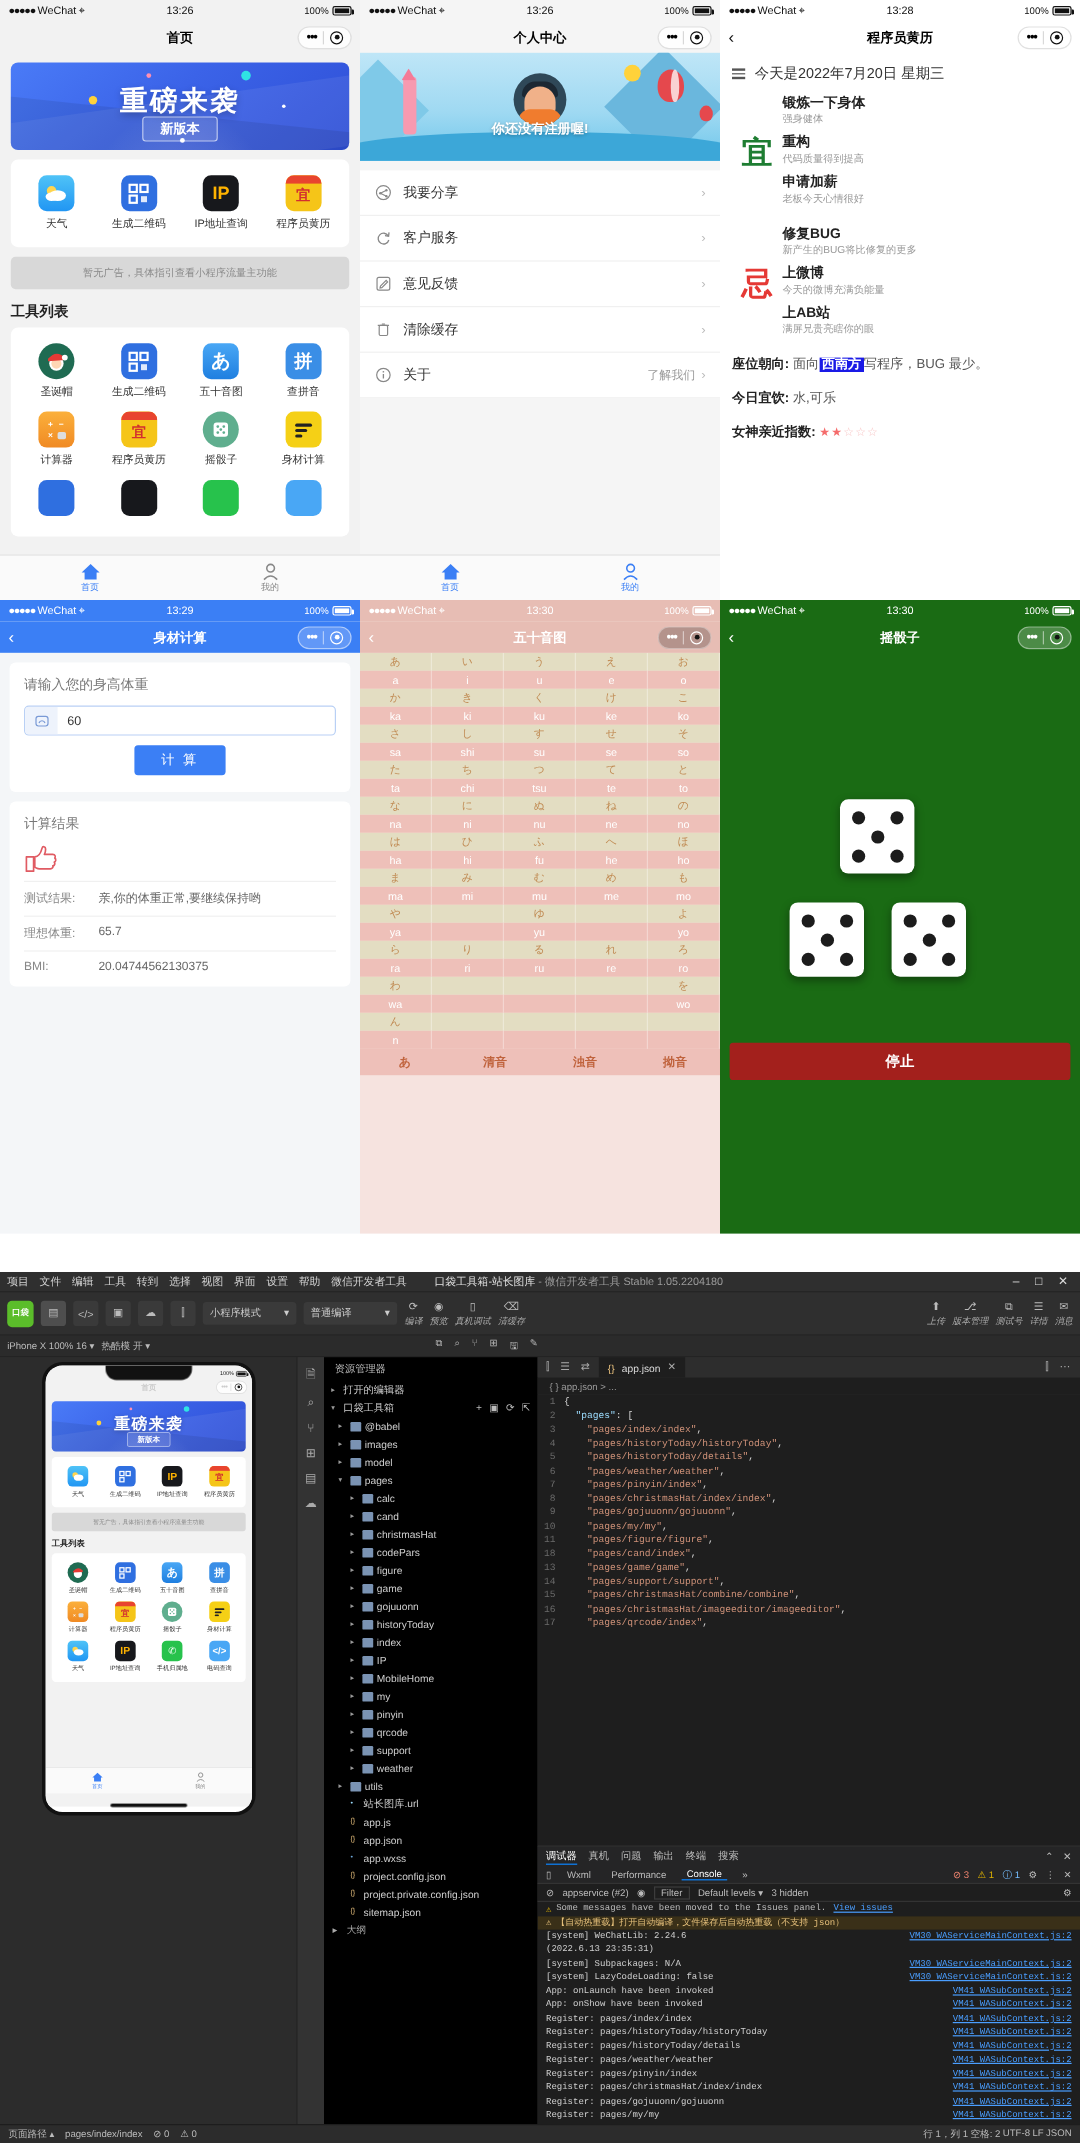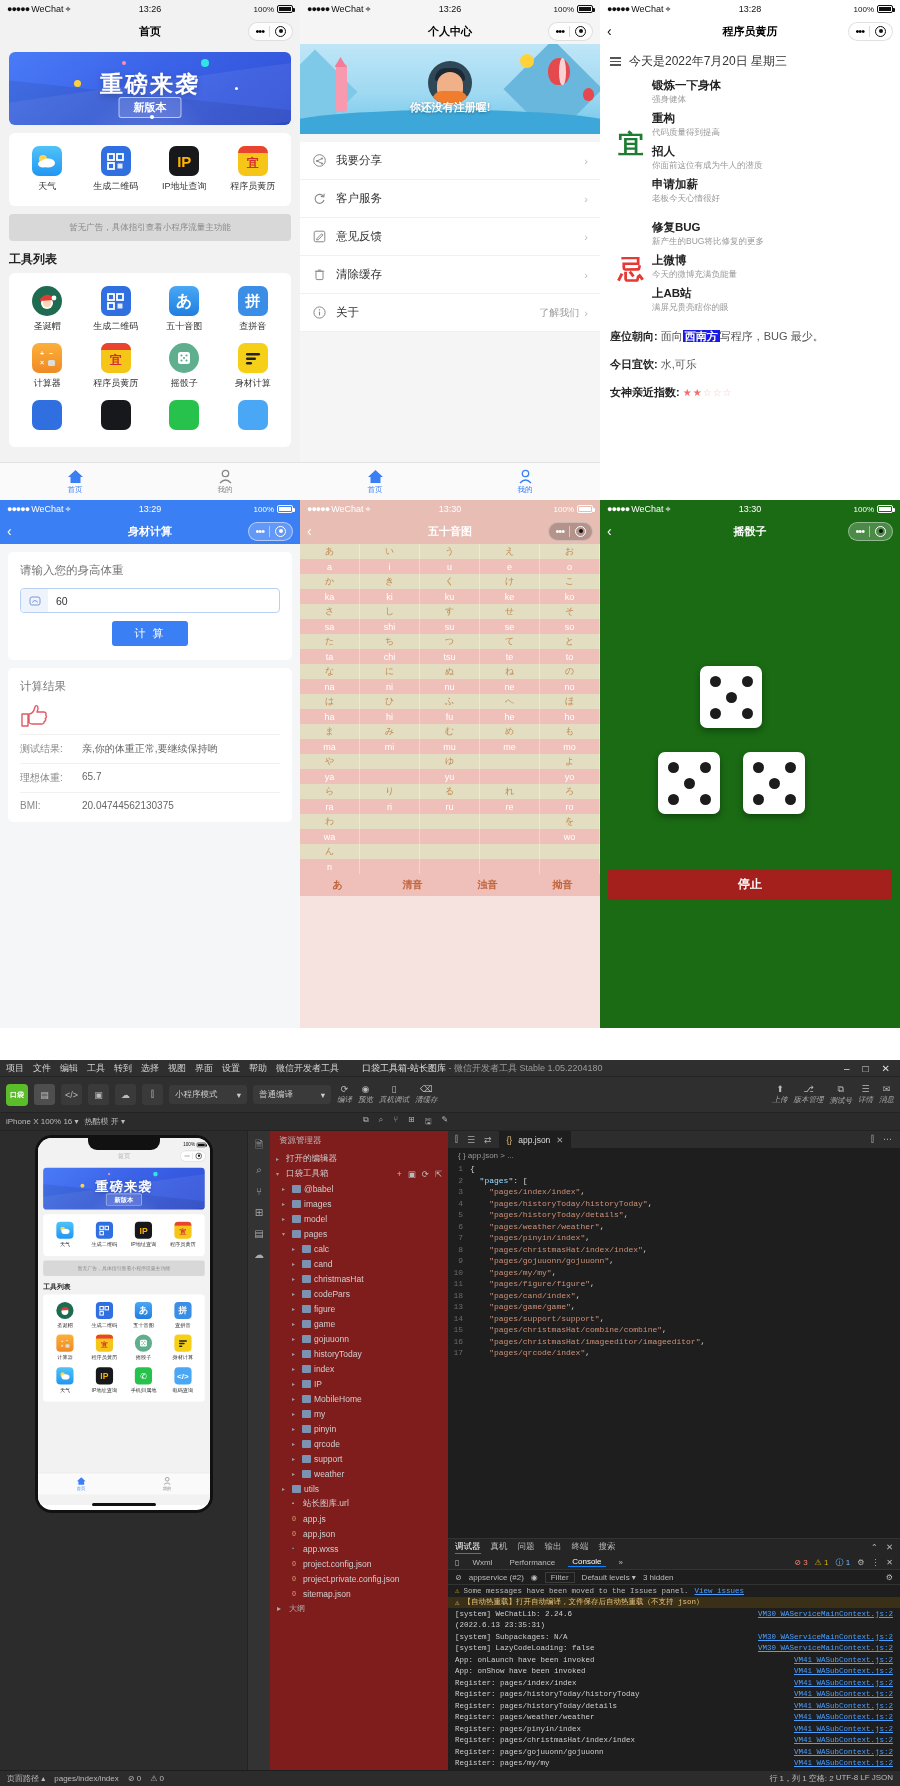--- a/index.html
+++ b/index.html
@@ -195,21 +195,21 @@
   .actbar{width:22px;background:#333;display:flex;flex-direction:column;align-items:center;
      padding-top:6px;gap:10px;color:#aaa;font-size:10px;}
   .simpane{width:248px;background:#2c2c2c;border-right:1px solid #232323;
      display:flex;flex-direction:column;align-items:center;padding-top:4px;}
   .phone-sim{width:172px;height:372px;background:#fff;border-radius:14px;overflow:hidden;
      position:relative;box-shadow:0 0 0 3px #111;margin-top:3px;}
   .notch{position:absolute;left:50%;margin-left:-36px;top:0;width:72px;height:12px;
      background:#111;border-radius:0 0 9px 9px;z-index:5;}
   .homebar{position:absolute;left:50%;margin-left:-32px;bottom:4px;width:64px;height:3px;
      background:#111;border-radius:2px;z-index:5;}
-  .explorer{width:178px;background:#7f1d1d;display:flex;flex-direction:column;font-size:9px;}
+  .explorer{width:178px;background:#000000;display:flex;flex-direction:column;font-size:9px;}
   .exp-title{padding:4px 9px;color:#bbb;font-size:8.5px;}
   .tnode{display:flex;align-items:center;gap:3px;height:15px;padding-left:6px;color:#cfcfcf;
      font-size:8.5px;white-space:nowrap;}
   .tnode .arrow{width:7px;color:#9a9a9a;font-size:6px;}
   .tnode .fico{width:9px;height:8px;border-radius:1px;background:#7a93b3;}
   .tnode.depth1{padding-left:12px;} .tnode.depth2{padding-left:22px;}
   .tnode .plus{margin-left:auto;padding-right:6px;color:#bbb;display:flex;gap:6px;}
   .editor{flex:1;display:flex;flex-direction:column;min-width:0;}
   .tabs-row{height:17px;background:#2d2d2d;display:flex;align-items:center;font-size:8.5px;}
   .tabs-row .lft{display:flex;align-items:center;gap:9px;padding:0 7px;color:#aaa;font-size:9px;}
@@ -596,24 +596,20 @@
     <div class="hl-sec">
       <div class="hl-big yi">宜</div>
       <div class="hl-items">
         <div class="hl-it">
           <div class="t">锻炼一下身体</div>
           <div class="d">强身健体</div>
           </div>
         <div class="hl-it">
           <div class="t">重构</div>
           <div class="d">代码质量得到提高</div>
-          </div>
-        <div class="hl-it">
-          <div class="t">招人</div>
-          <div class="d">你面前这位有成为牛人的潜质</div>
           </div>
         <div class="hl-it">
           <div class="t">申请加薪</div>
           <div class="d">老板今天心情很好</div>
           </div>
       </div>
     </div>
 
     <div class="hl-sec" style="margin-top:6px;">
       <div class="hl-big ji">忌</div>

